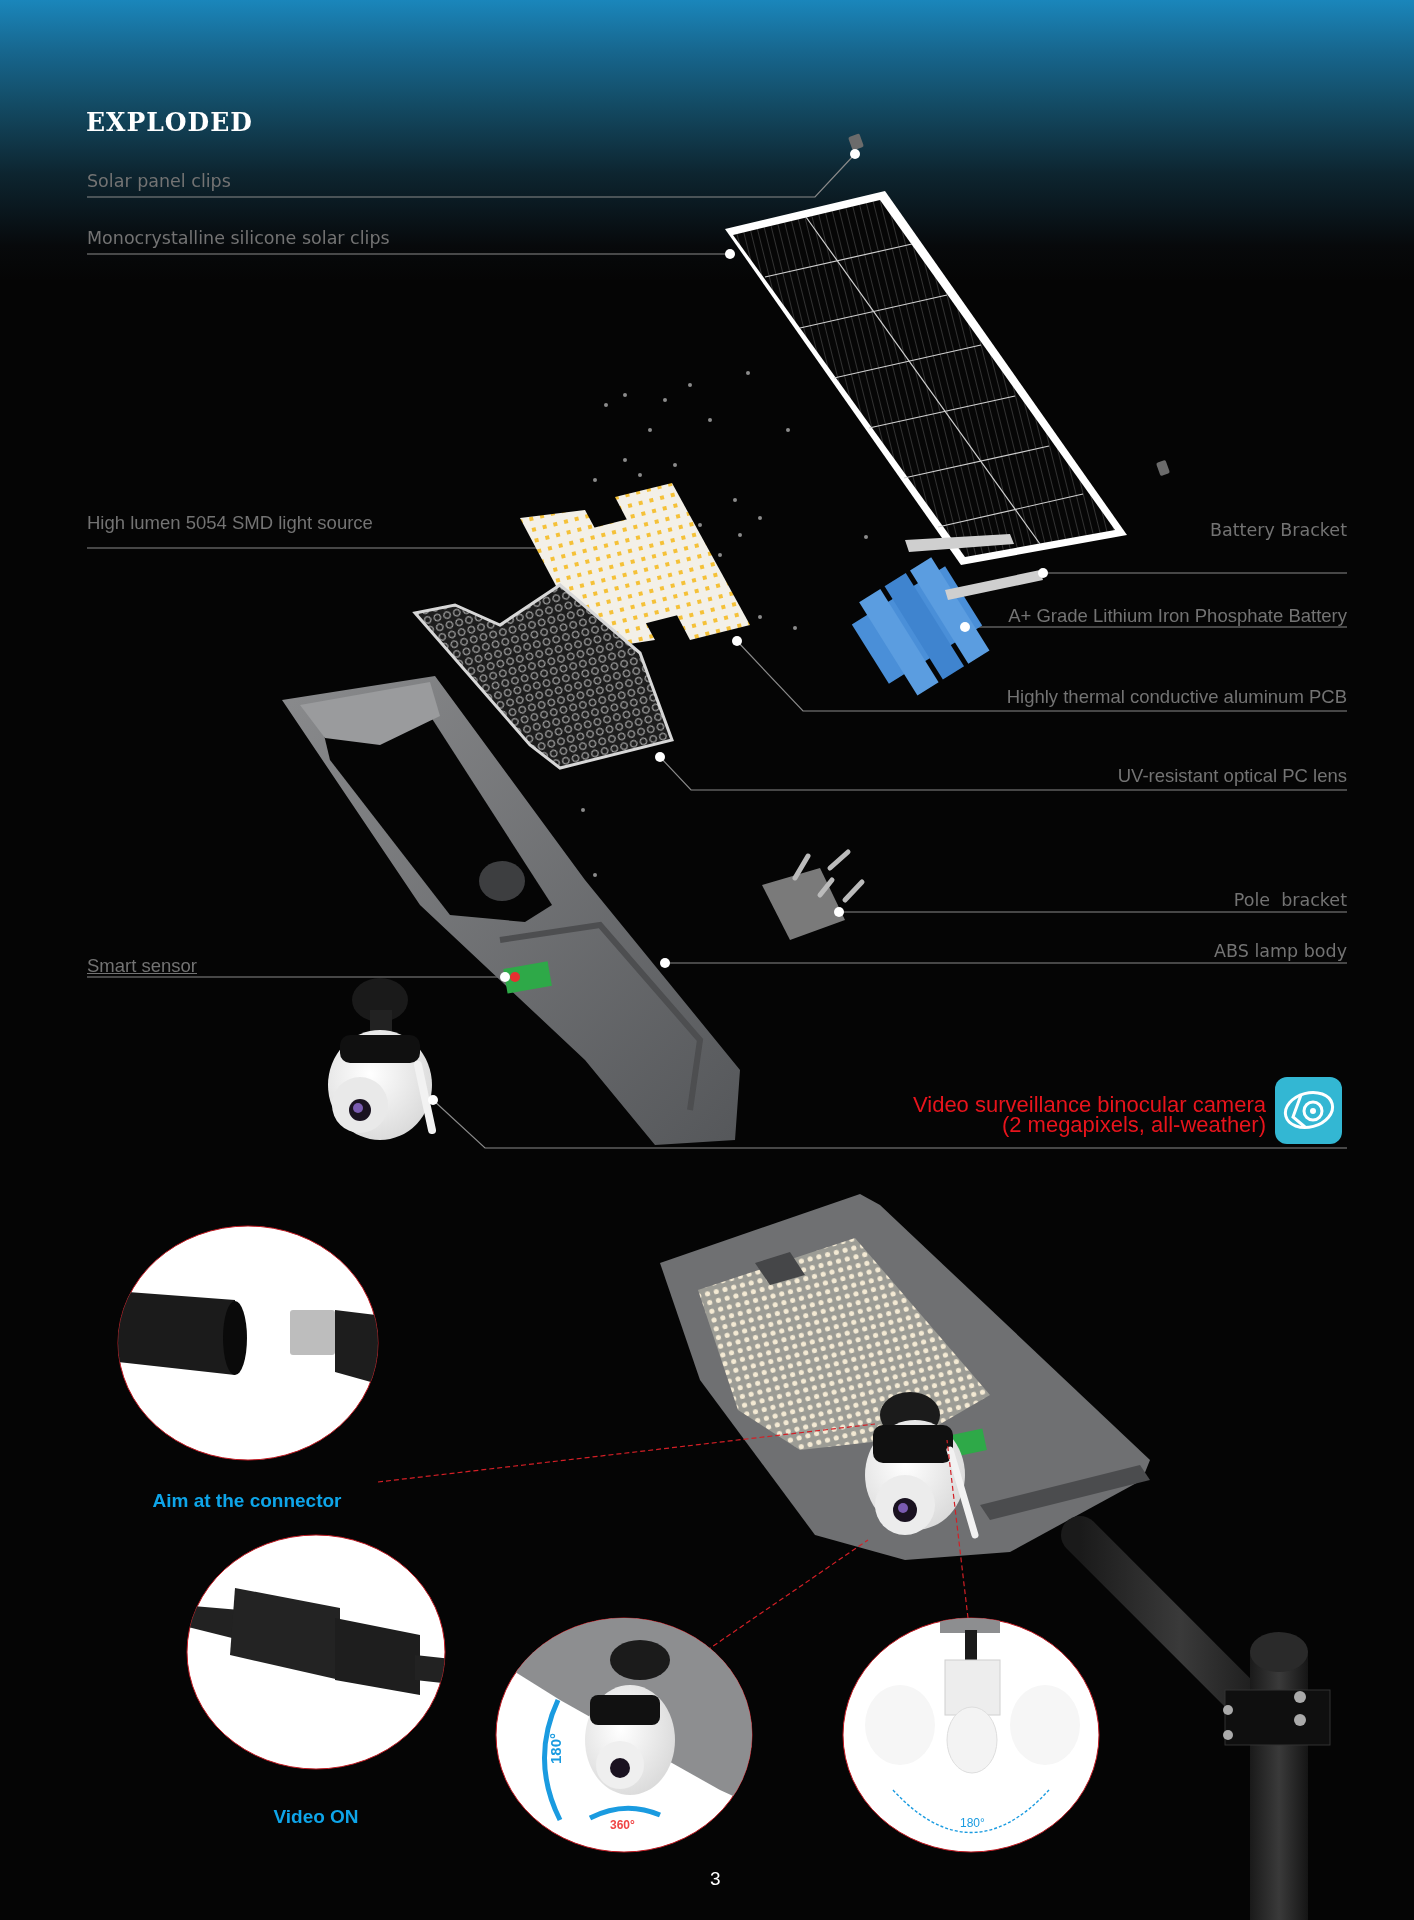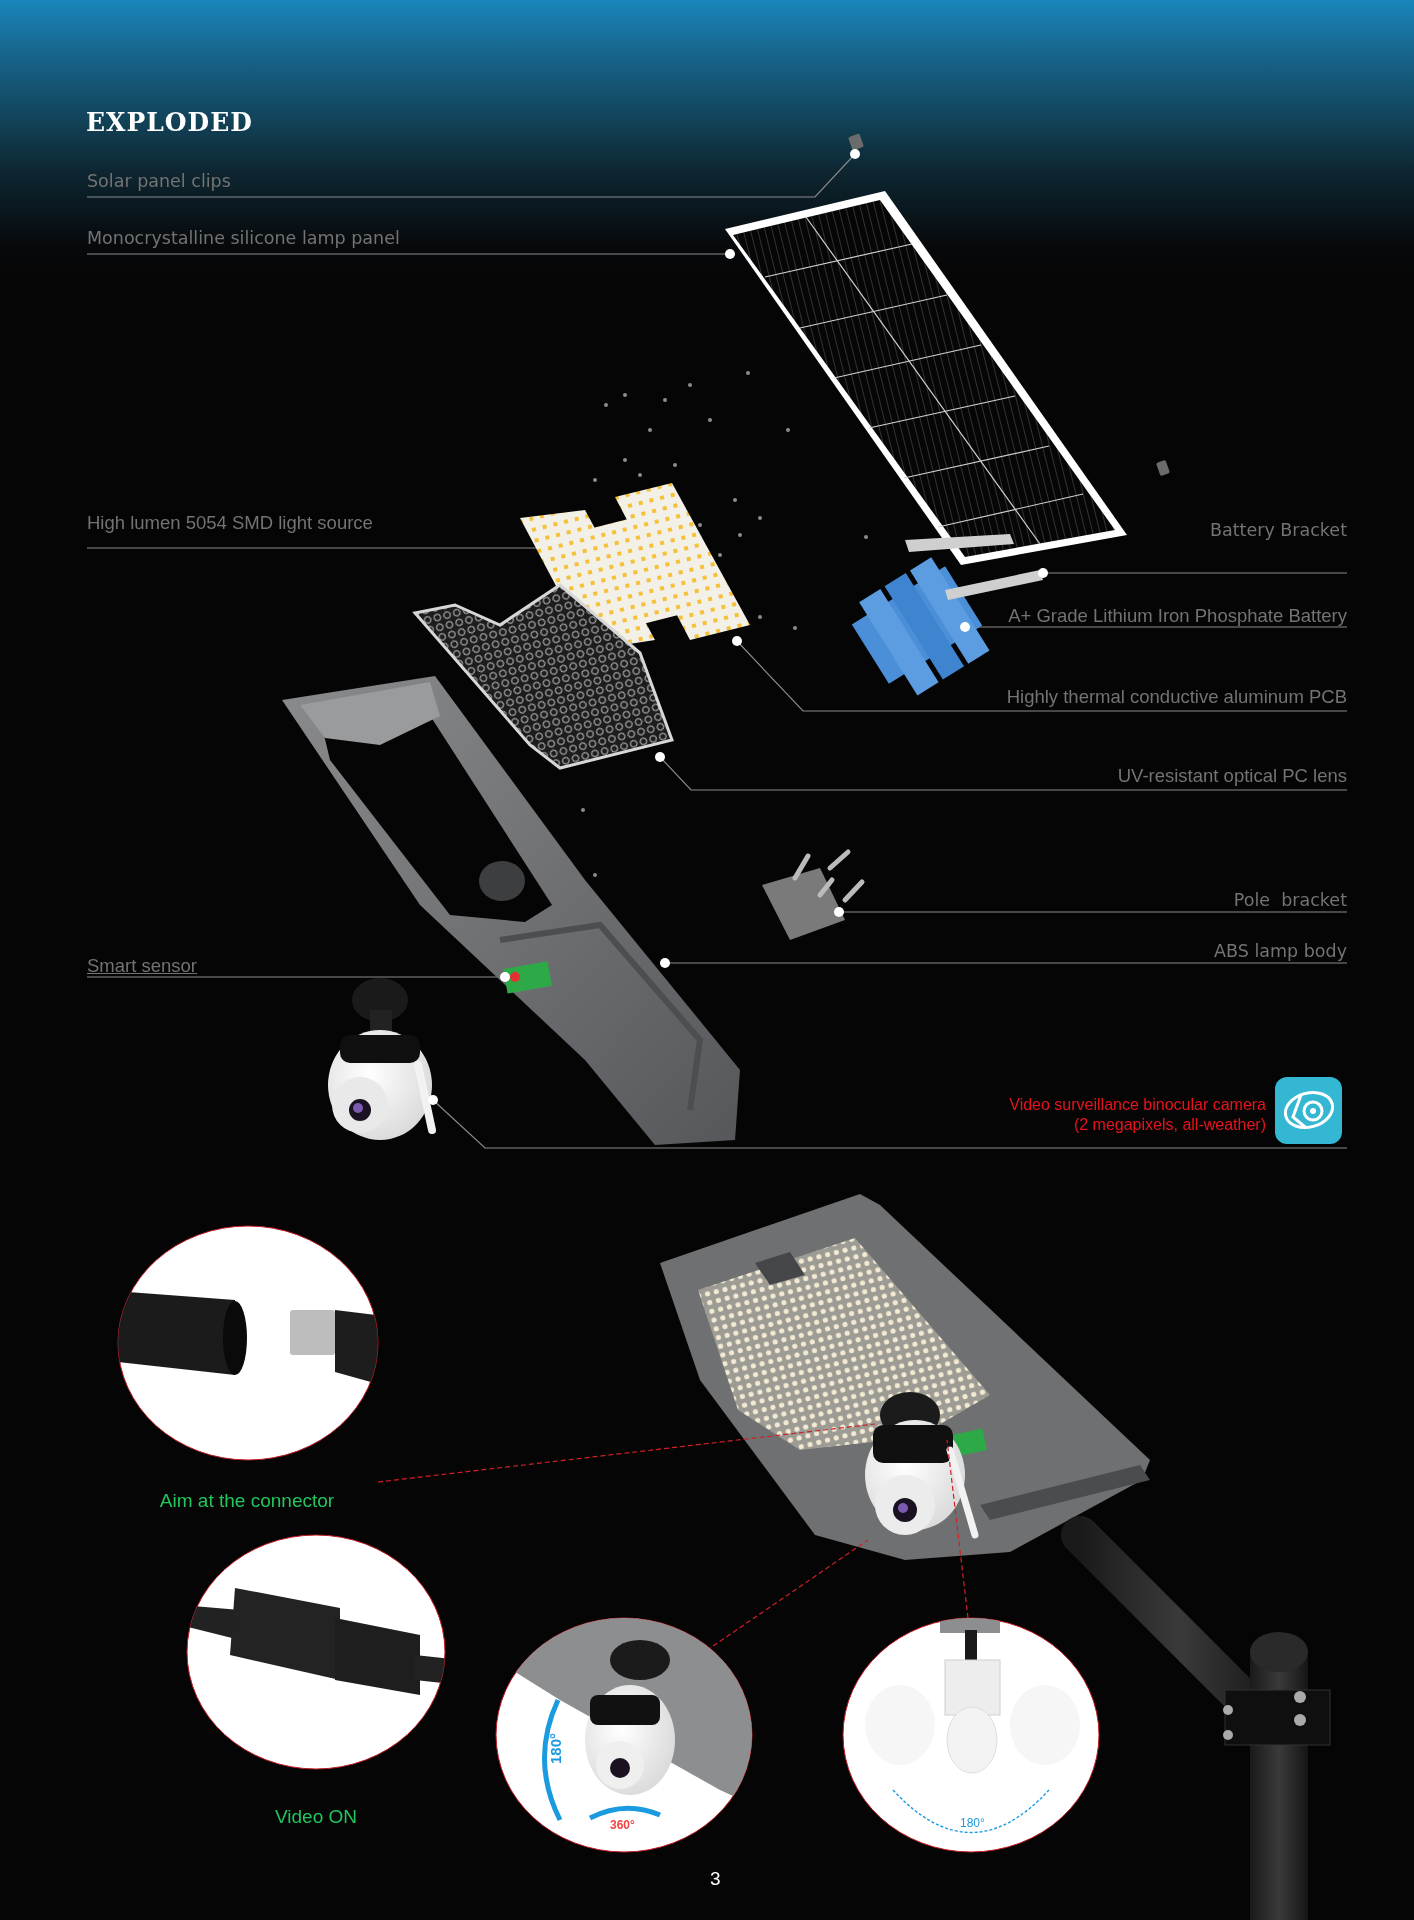--- a/index.html
+++ b/index.html
@@ -7,23 +7,23 @@
        font-family:"Liberation Sans",sans-serif;color:#fff;}
   .hdr{position:absolute;left:0;top:0;width:1414px;height:280px;
        background:linear-gradient(to bottom,#1a86bb 0%,#17678f 18%,#134a63 38%,#0d2530 62%,#07090b 88%,#050505 100%);}
   .title{position:absolute;left:86px;top:108px;font-family:"DejaVu Serif",serif;
          font-weight:bold;font-size:25px;letter-spacing:1px;color:#fff;
          transform:scaleY(1.05);}
   .lbl{position:absolute;font-size:18.5px;color:#737373;white-space:nowrap;line-height:22px;}
   .lbl.l{left:87px;}
   .lbl.r{right:67px;text-align:right;}
   .lbl.sans{font-family:"DejaVu Sans",sans-serif;font-size:17.5px;}
-  .cap{position:absolute;font-size:19px;color:#22c55e;white-space:nowrap;transform:translateX(-50%);}
+  .cap{position:absolute;font-size:19px;color:#0ea5e9;white-space:nowrap;transform:translateX(-50%);font-weight:bold;}
   .red{position:absolute;right:148px;top:1095px;text-align:right;color:#e8141c;
-       font-size:16px;line-height:20px;}
+       font-size:22px;line-height:20px;}
   .appicon{position:absolute;left:1275px;top:1077px;width:67px;height:67px;
            border-radius:12px;background:#33b7d3;}
   .pagenum{position:absolute;left:710px;top:1868px;font-size:19px;color:#fff;}
   svg.art{position:absolute;left:0;top:0;}
 </style>
 </head>
 <body>
 
 <div class="hdr"></div>
 <div class="title">EXPLODED</div>
@@ -272,21 +272,21 @@
     <circle cx="505" cy="977" r="5"></circle>
     <circle cx="433" cy="1100" r="5"></circle>
   </g>
 </svg>
 
 <div style="position:absolute;left:540px;top:1740px;color:#1a9be0;font-size:15px;font-weight:bold;transform:rotate(-90deg);">180°</div>
 <div style="position:absolute;left:610px;top:1818px;color:#ef4444;font-size:12px;font-weight:bold;">360°</div>
 <div style="position:absolute;left:960px;top:1816px;color:#1a9be0;font-size:12px;">180°</div>
 
 <div class="lbl l sans" style="top:170px;">Solar panel clips</div>
-<div class="lbl l sans" style="top:227px;">Monocrystalline silicone lamp panel</div>
+<div class="lbl l sans" style="top:227px;">Monocrystalline silicone solar clips</div>
 <div class="lbl l" style="top:500px;margin-top:12px;">High lumen 5054 SMD light source</div>
 <div class="lbl l" style="top:955px;text-decoration:underline;">Smart sensor</div>
 
 <div class="lbl r sans" style="top:519px;">Battery Bracket</div>
 <div class="lbl r" style="top:605px;">A+ Grade Lithium Iron Phosphate Battery</div>
 <div class="lbl r" style="top:686px;">Highly thermal conductive aluminum PCB</div>
 <div class="lbl r" style="top:765px;">UV-resistant optical PC lens</div>
 <div class="lbl r sans" style="top:889px;white-space:pre;">Pole  bracket</div>
 <div class="lbl r sans" style="top:940px;">ABS lamp body</div>
 

